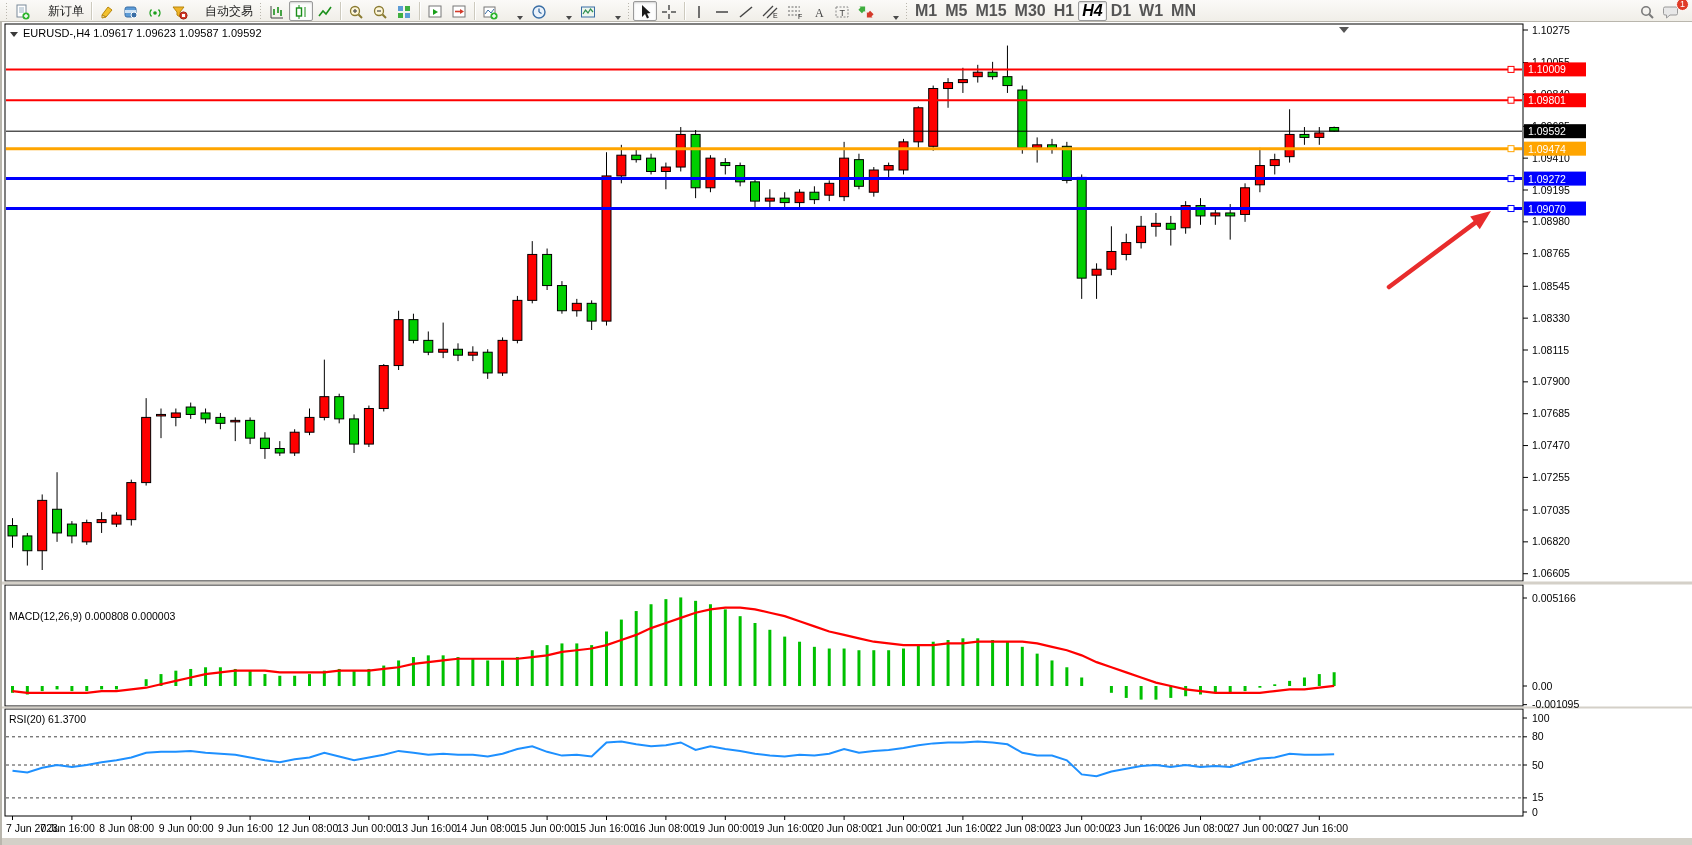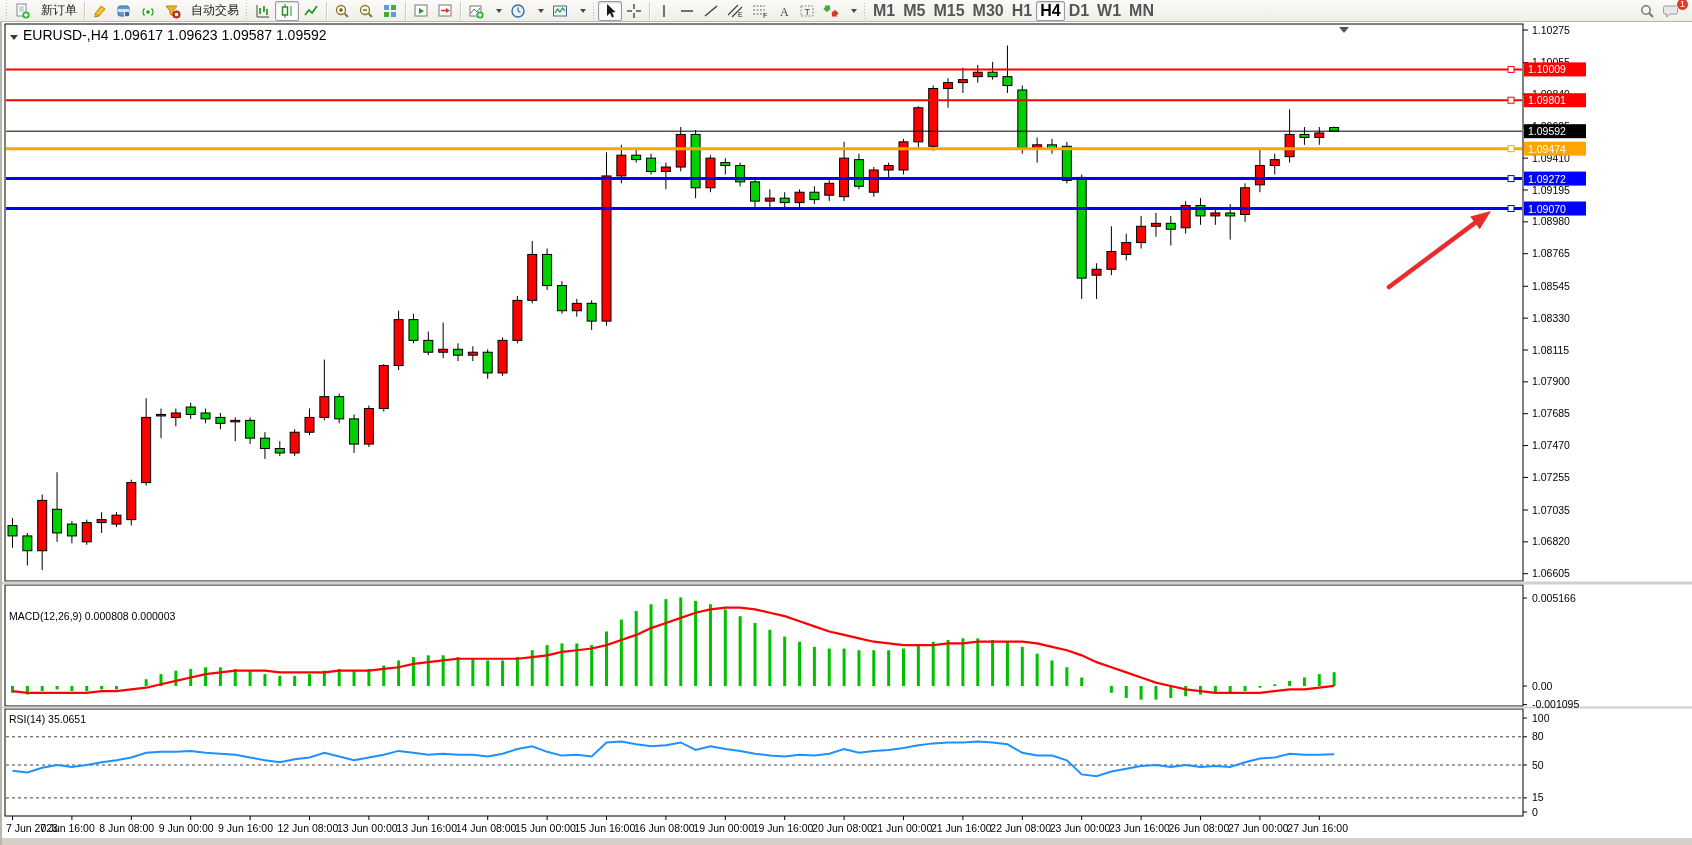--- a/index.html
+++ b/index.html
@@ -8,40 +8,40 @@
   .app { position:relative; width:1692px; height:845px; }
 
   
   .toolbar { position:absolute; top:0; left:0; width:1692px; height:22px;
              background:linear-gradient(#fbfaf8,#f0eee8); border-bottom:1px solid #b9b6ad;
              display:flex; align-items:center; padding-left:3px; z-index:5; }
   .grip { width:4px; height:16px; margin:0 2px;
           background-image:repeating-linear-gradient(to bottom,#b9b6ad 0 1px,transparent 1px 3px);
           background-size:1px 100%; background-repeat:no-repeat; background-position:1px 0; }
   .sep { width:1px; height:18px; background:#cdcabe; margin:0 3px; box-shadow:1px 0 0 #fff; }
-  .tbtn { height:20px; min-width:22px; display:flex; align-items:center; justify-content:center;
-          gap:10px; padding:0 3px; border:1px solid transparent; border-radius:2px; cursor:default; }
-  .tbtn.pressed { background:#fdfdfd; border:1px solid #9a9a9a; box-shadow:inset 0 1px 2px rgba(0,0,0,.18); }
+  .tbtn { height:20px; min-width:22px; display:flex; align-items:flex-end; justify-content:center;
+          gap:17px; padding:0 3px; border:1px solid transparent; border-radius:2px; cursor:default; }
+  .tbtn.pressed { background:#fdfdfd; border:1px solid #9a9a9a; box-shadow:inset 0 1px 2px rgba(0,0,0,.18);font-style:italic; }
   .tbtn .lbl { font-size:12px; color:#1a1a1a; white-space:nowrap; }
   .caret { width:0; height:0; border-left:3px solid transparent; border-right:3px solid transparent;
            border-top:4px solid #4a4a4a; margin-left:2px; }
   .tf { font-size:16px; color:#555; min-width:26px; justify-content:center; font-weight:bold;}
   .tf.pressed { color:#000; }
   .toolbar svg { display:block; }
   .right-tools { margin-left:auto; display:flex; align-items:center; margin-right:8px; }
   .badge { position:absolute; top:-4px; right:-6px; background:#e03c28; color:#fff;
            font-size:9px; width:13px; height:13px; border-radius:50%; display:flex;
            align-items:center; justify-content:center; border:1px solid #fff; }
   .bubble-wrap{ position:relative; }
 
   
   .chart-area { position:absolute; top:22px; left:0; width:1692px; height:823px; background:#fff;
                 border-left:2px solid #b9b6ad; }
   #chart-svg { position:absolute; top:0; left:0; }
-  .overlay-label { position:absolute; font-size:14px; color:#000; white-space:nowrap; z-index:3; }
+  .overlay-label { position:absolute; font-size:11px; color:#000; white-space:nowrap; z-index:3; }
   .collapse { display:inline-block; width:0; height:0; border-left:4px solid transparent;
               border-right:4px solid transparent; border-top:5px solid #3a3a3a; margin-right:5px; }
 </style>
 </head>
 <body>
 
 <div class="app">
 
   <div class="toolbar">
     <div class="grip"></div>
@@ -782,15 +782,15 @@
           <line x1="1317.3" y1="794" x2="1317.3" y2="798" stroke="#000"></line>
           <text x="1285.3" y="810" font-family="&quot;Liberation Sans&quot;,sans-serif" font-size="10.5px" fill="#000">27 Jun 16:00</text>
         </g>
         <rect x="0" y="816" width="1692" height="7" fill="#d4d0c8"></rect>
       </svg>
 
     <div class="overlay-label" style="top:5px; left:8px;">
       <span class="collapse"></span><span>EURUSD-,H4  1.09617 1.09623 1.09587 1.09592</span>
     </div>
     <div class="overlay-label" style="top:588px; left:7px; font-size:10.5px;">MACD(12,26,9) 0.000808 0.000003</div>
-    <div class="overlay-label" style="top:691px; left:7px; font-size:10.5px;">RSI(14) 35.0651</div>
+    <div class="overlay-label" style="top:691px; left:7px; font-size:10.5px;">RSI(20) 61.3700</div>
   </div>
 </div>
 
 </body></html>

